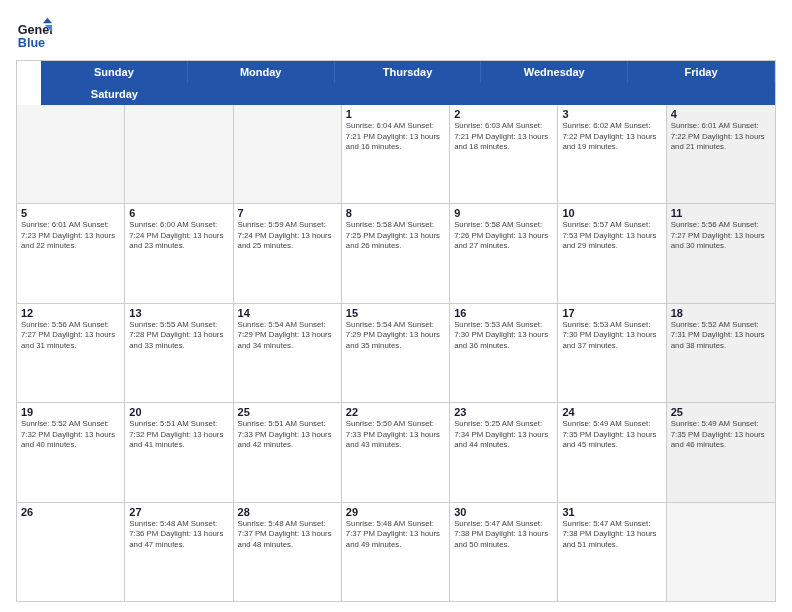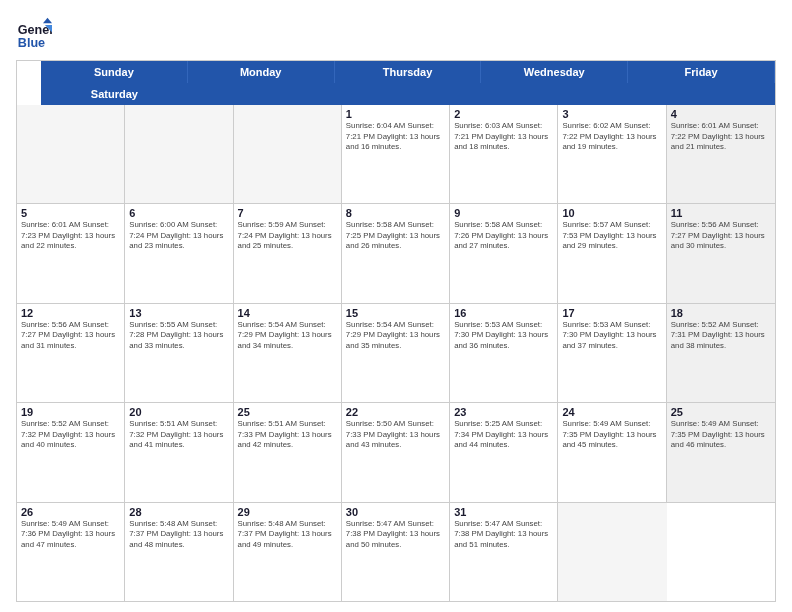--- a/index.html
+++ b/index.html
@@ -315,21 +315,24 @@
             <div class="day-num">25</div>
             <div class="day-info">Sunrise: 5:49 AM
 Sunset: 7:35 PM
 Daylight: 13 hours
 and 46 minutes.</div>
           </div>
         </div>
         <div class="cal-week">
           <div class="cal-cell">
             <div class="day-num">26</div>
-            <div class="day-info">Sunrise: 5:49 AM
+          </div>
+          <div class="cal-cell">
+            <div class="day-num">27</div>
+            <div class="day-info">Sunrise: 5:48 AM
 Sunset: 7:36 PM
 Daylight: 13 hours
 and 47 minutes.</div>
           </div>
           <div class="cal-cell">
             <div class="day-num">28</div>
             <div class="day-info">Sunrise: 5:48 AM
 Sunset: 7:37 PM
 Daylight: 13 hours
 and 48 minutes.</div>

